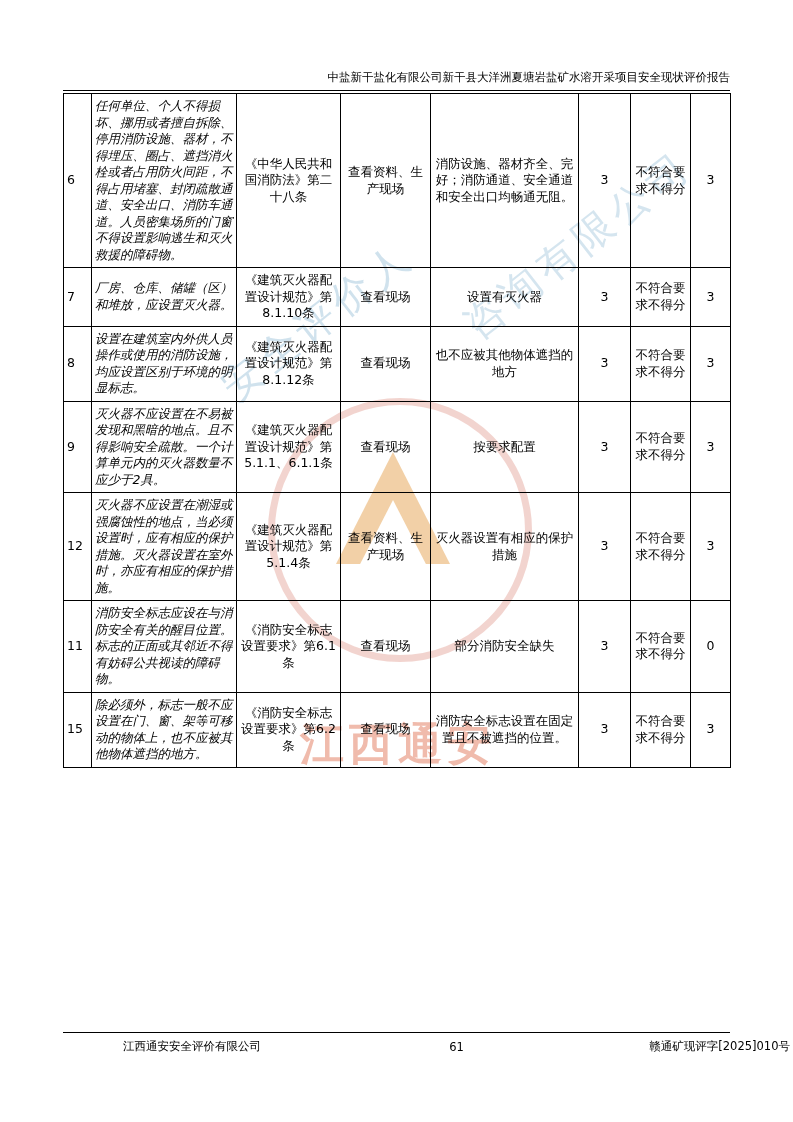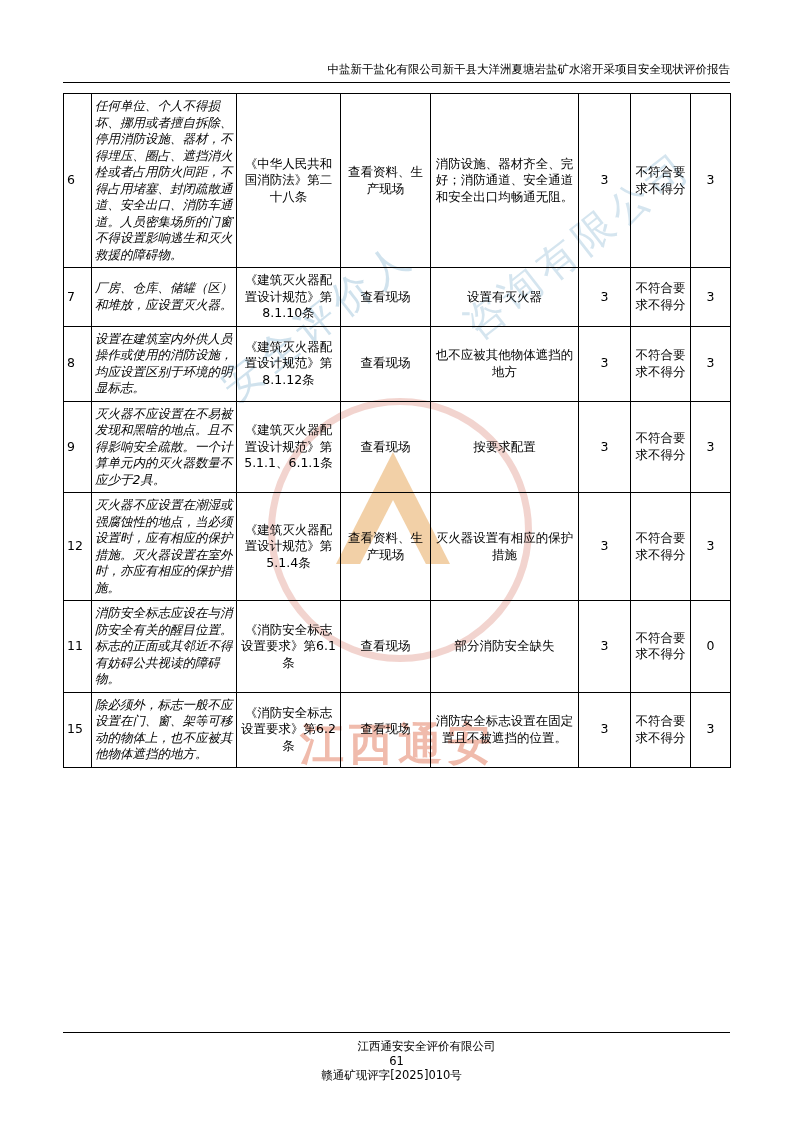--- a/index.html
+++ b/index.html
@@ -100,20 +100,21 @@
     width: 667px;
     z-index: 3;
   }
   .doc-header .title {
     text-align: right;
     font-size: 11.5px;
     color: #000;
     font-family: Liberation Sans, sans-serif;
     padding-bottom: 5px;
     white-space: nowrap;
+    margin-top: 8px;
   }
   .doc-header .rule {
     border-bottom: 1px solid #000;
     width: 100%;
   }
 
   
   .tbl-wrap {
     position: absolute;
     left: 63px;
@@ -188,21 +189,20 @@
     border-bottom: 1px solid #000;
     width: 100%;
     margin-bottom: 6px;
   }
   .doc-footer .row {
     display: flex;
     align-items: center;
     font-size: 11.5px;
     font-family: "DejaVu Sans", sans-serif;
     color: #000;
-    flex-direction: column;
   }
   .doc-footer .left { flex: 0 0 33%; text-align: left; padding-left: 60px; }
   .doc-footer .center { flex: 0 0 34%; text-align: center; }
   .doc-footer .right { flex: 0 0 33%; text-align: right; padding-right: 10px; }
 </style>
 </head>
 <body>
 
 <div class="page">
 

